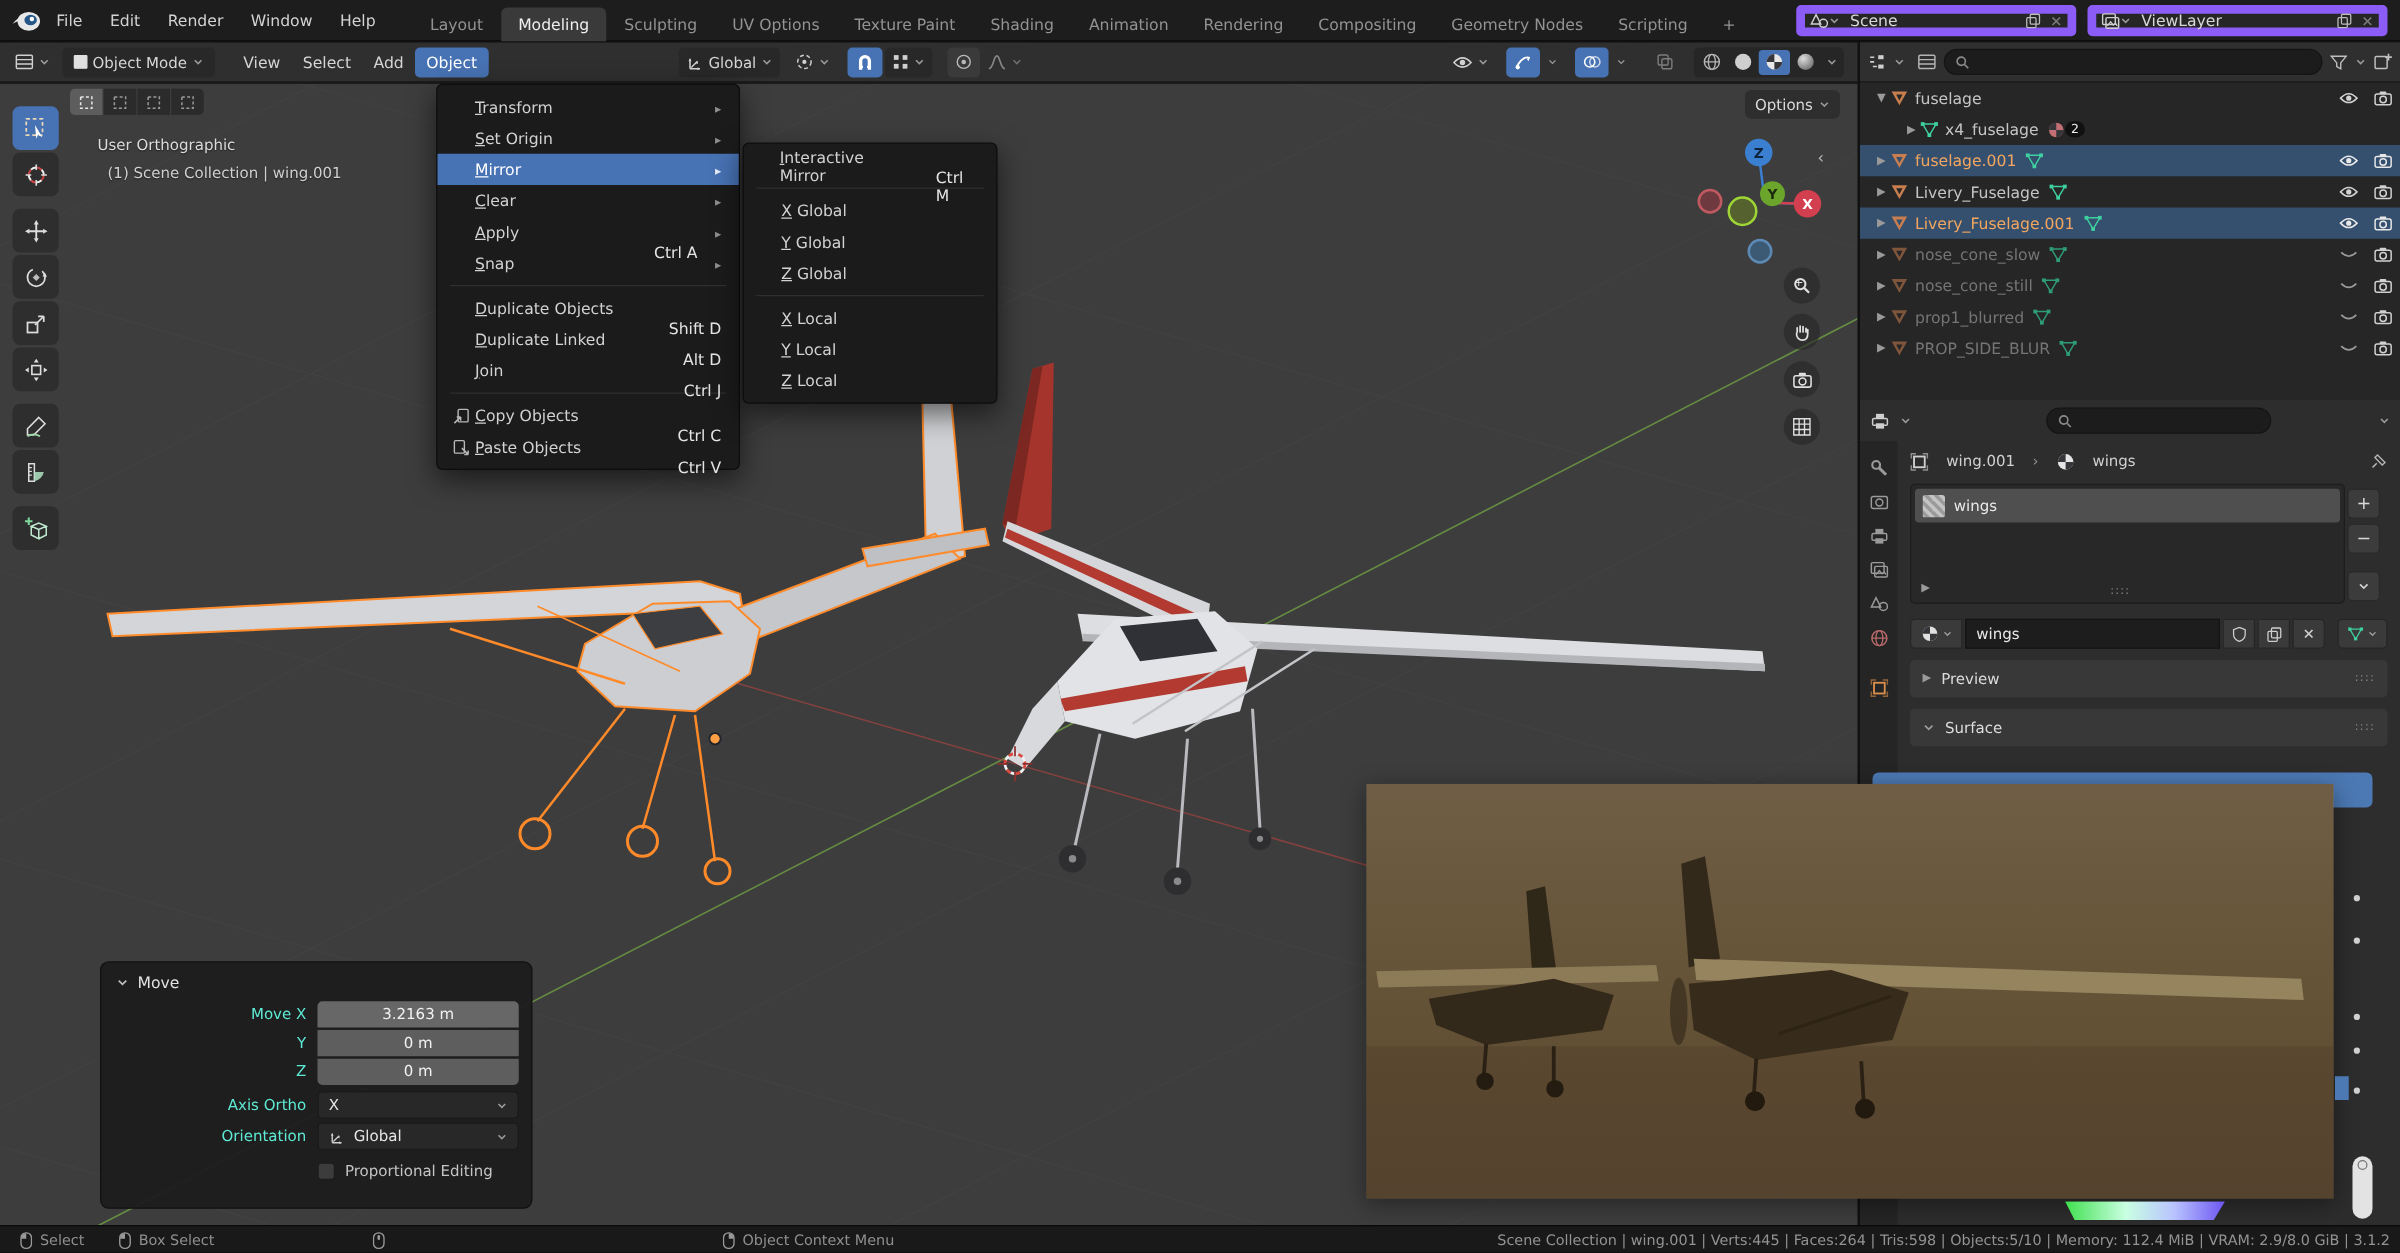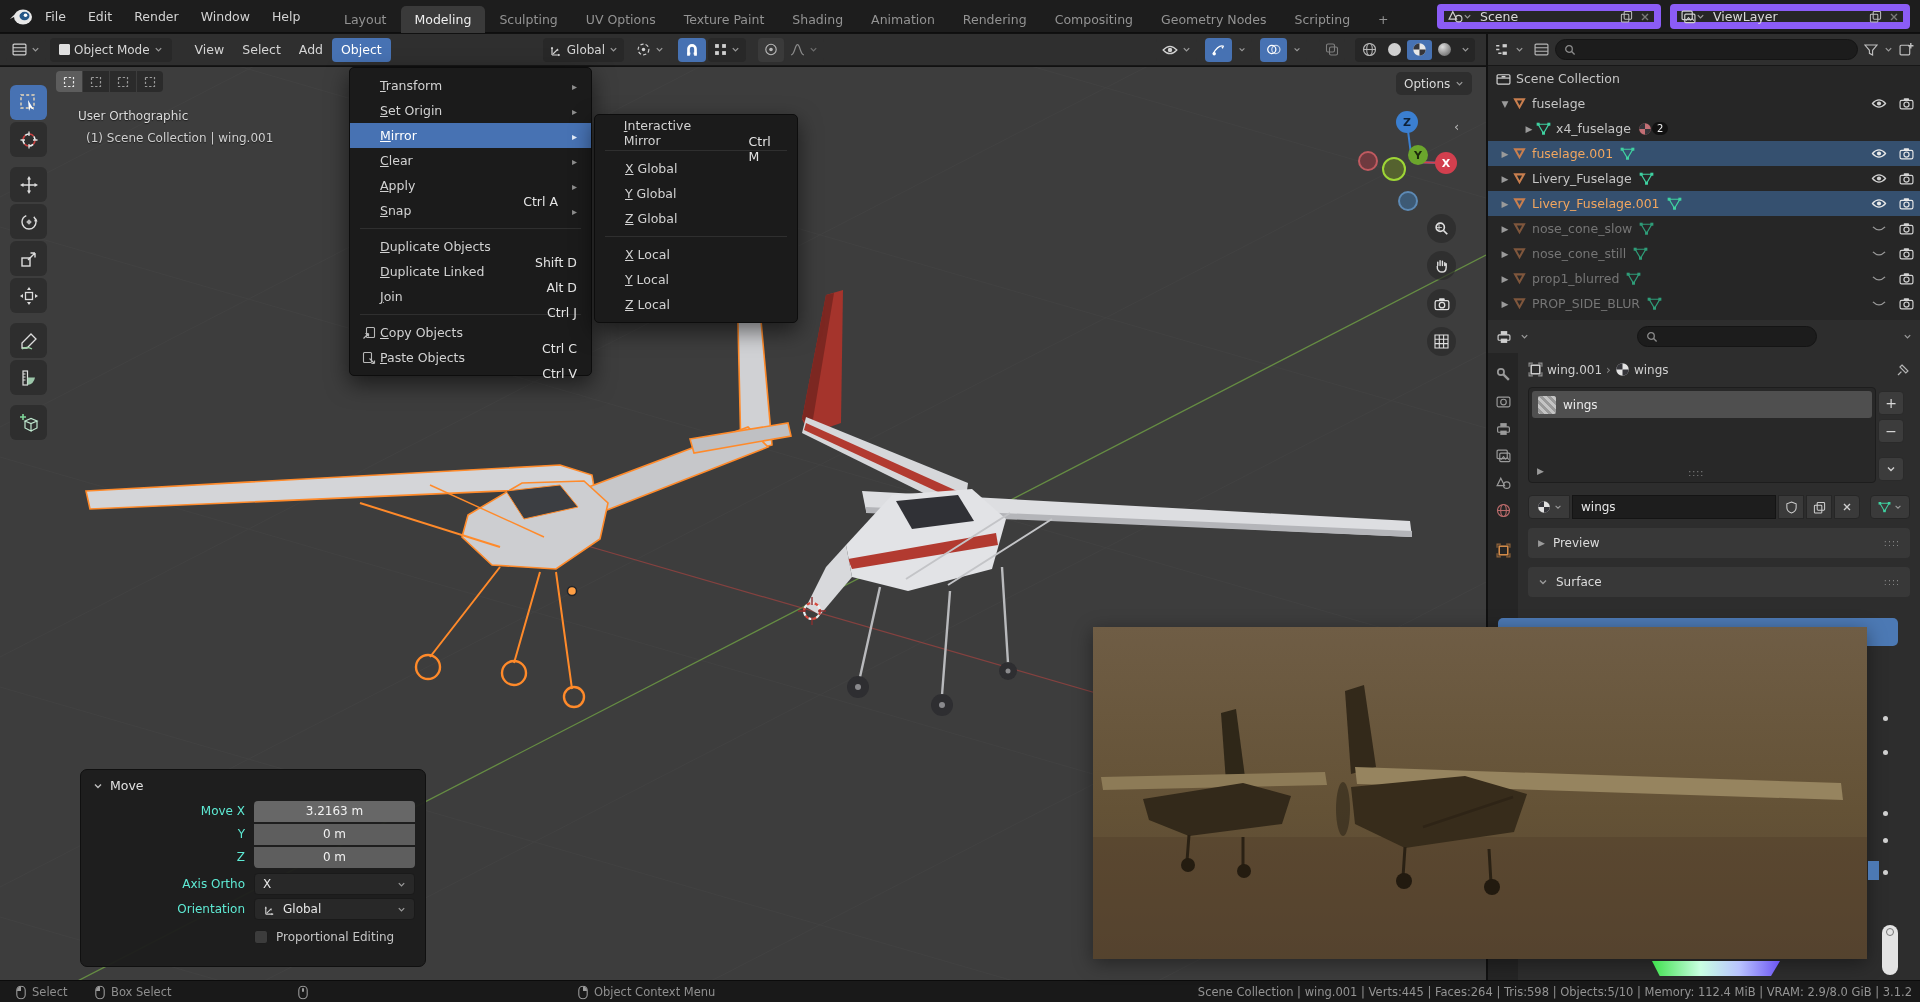--- a/index.html
+++ b/index.html
@@ -78,21 +78,21 @@
   .ol-caret { width:14px; text-align:center; color:#9a9a9a; font-size:9px; }
   .ol-right { margin-left:auto; display:flex; align-items:center; gap:12px; color:#c9c9c9; }
   .olbl { margin:0 7px 0 5px; }
   .badge { background:#111; color:#eee; border-radius:8px; font-size:10px; padding:0 5px; line-height:13px; }
 
   
   .props { position:absolute; left:1488px; top:320px; width:432px; height:660px; background:#2d2d2d; }
   .pr-header { height:33px; display:flex; align-items:center; padding:0 8px 0 4px; gap:8px; }
   .tabstrip { position:absolute; left:0; top:33px; width:30px; height:627px; background:#252525; display:flex; flex-direction:column; align-items:center; padding-top:14px; gap:13px; color:#9a9a9a; }
   .pr-body { position:absolute; left:30px; top:33px; width:402px; }
-  .crumb { display:flex; align-items:center; gap:4px; padding:9px 10px 8px 10px; color:#d0d0d0; }
+  .crumb { display:flex; gap:14px; padding:9px 10px 8px 10px; color:#d0d0d0; }
   .slotbox { margin:2px 10px 0 10px; width:348px; height:96px; background:#282828; border:1px solid #1d1d1d; border-radius:4px; position:relative; }
   .slotrow { margin:3px; height:27px; background:#4f4f4f; border-radius:3px; display:flex; align-items:center; gap:7px; padding:0 6px; color:#eaeaea; }
   .thumb { width:18px; height:18px; border-radius:2px; background:
       linear-gradient(45deg,#9a9a9a 25%,#c4c4c4 25%,#c4c4c4 50%,#9a9a9a 50%,#9a9a9a 75%,#c4c4c4 75%); background-size:8px 8px; }
   .slot-side { position:absolute; left:364px; top:355px; display:flex; flex-direction:column; gap:4px; }
   .sbtn { width:26px; height:24px; background:#3c3c3c; border:1px solid #2a2a2a; border-radius:4px; color:#d8d8d8; display:flex; align-items:center; justify-content:center; font-size:14px; }
   .matrow { display:flex; align-items:center; margin:12px 10px 0 10px; gap:2px; }
   .matname { flex:1; background:#1d1d1d; border:1px solid #141414; height:24px; display:flex; align-items:center; padding:0 8px; color:#e8e8e8; }
   .mbtn { width:26px; height:24px; background:#3a3a3a; border:1px solid #262626; display:flex; align-items:center; justify-content:center; color:#cfcfcf; }
   .panelrow { margin:9px 10px 0 10px; height:30px; background:#383838; border-radius:4px; display:flex; align-items:center; padding:0 10px; color:#dcdcdc; gap:8px; }
@@ -857,26 +857,20 @@
           <use href="#i-funnel"></use>
         </svg>
       <svg class="ico" width="9" height="9" viewBox="0 0 10 10" color="#9a9a9a">
           <use href="#i-chev"></use>
         </svg>
       <svg class="ico" width="15" height="15" viewBox="0 0 14 14" color="#c0c0c0">
           <use href="#i-boxplus"></use>
         </svg>
     </div>
 
-    <div class="ol-row" style="padding-left:8px">
-      <svg class="ico" width="15" height="13" viewBox="0 0 14 12" color="#d5d5d5">
-          <use href="#i-coll"></use>
-        </svg>
-      <span class="olbl">Scene Collection</span>
-    </div>
     <div class="ol-row" style="padding-left:10px">
       <span class="ol-caret">▼</span>
       <svg class="ico" width="15" height="13" viewBox="0 0 14 12" color="#c87e4e">
           <use href="#i-objtri"></use>
         </svg>
       <span class="olbl">fuselage</span>
       <span class="ol-right">
         <svg class="ico" width="16" height="11" viewBox="0 0 14 10" color="#d2d2d2">
             <use href="#i-eye"></use>
           </svg>

